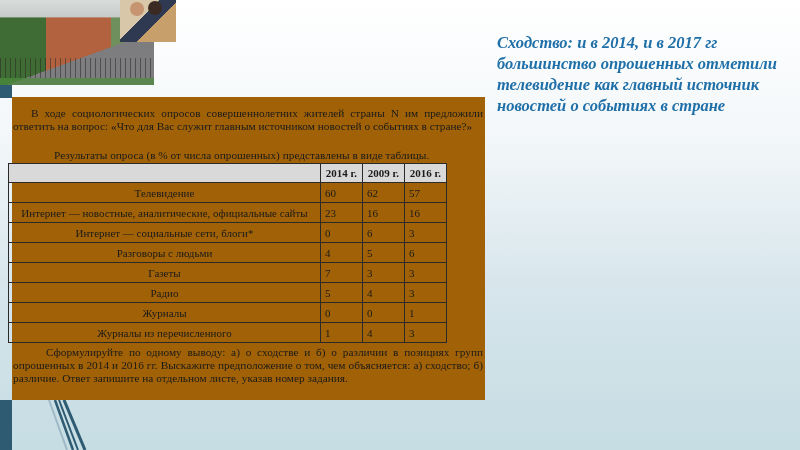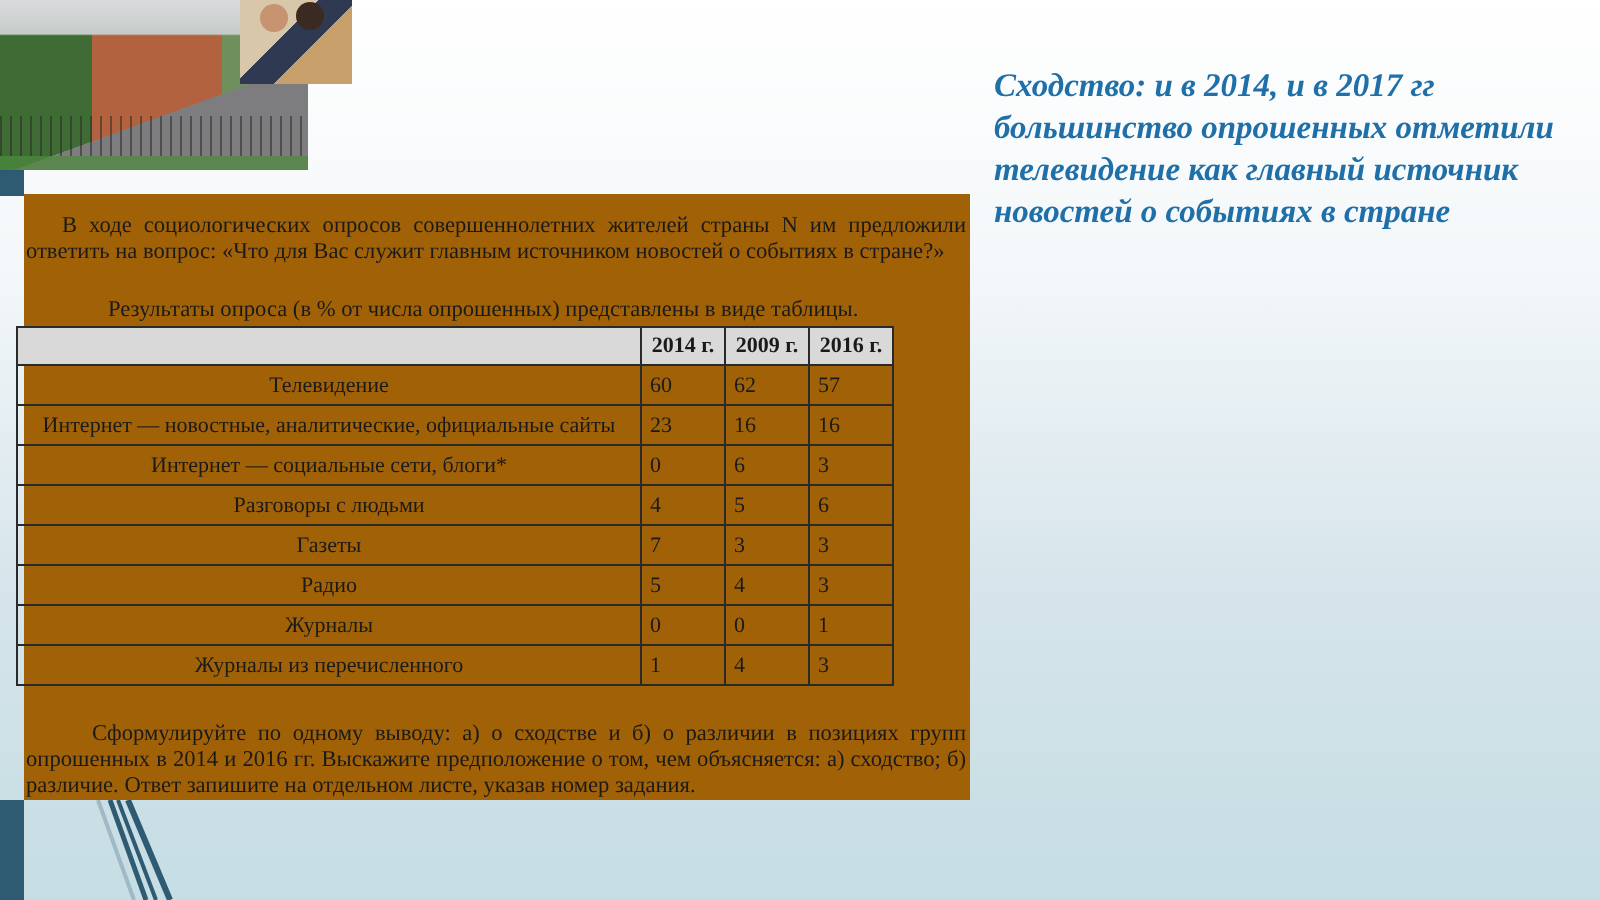--- a/index.html
+++ b/index.html
@@ -43,21 +43,21 @@
   table.survey {
     position: absolute; left: -4px; top: 66px; width: 439px;
     border-collapse: collapse; font-size: 11px; color: #1a1a1a;
   }
   table.survey th, table.survey td {
     border: 1.3px solid #2a2a2a; height: 19px; padding: 0 4px;
   }
   table.survey th { background: #d9d9d9; font-weight: bold; text-align: center; height: 18px; }
   table.survey td.num { text-align: left; width: 33px; }
   table.survey td.label { text-align: center; }
-  .p2 { top: 264px; text-indent: 33px; }
+  .p2 { top: 249px; text-indent: 33px; }
   .side-text {
     position: absolute; left: 497px; top: 32px; width: 290px;
     font-family: "Liberation Serif", serif; font-style: italic; font-weight: bold;
     font-size: 16.5px; line-height: 21px; color: #1f6fa8;
   }
 </style>
 </head>
 <body>
 
 <div class="photo">

